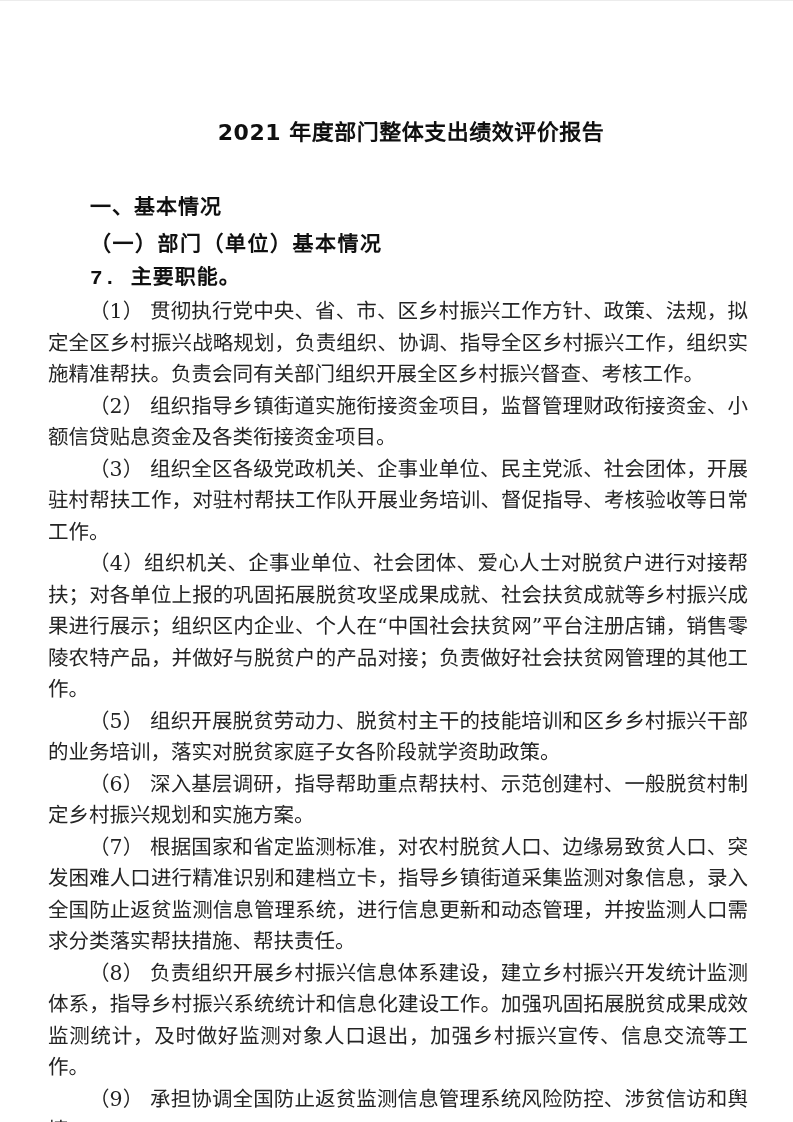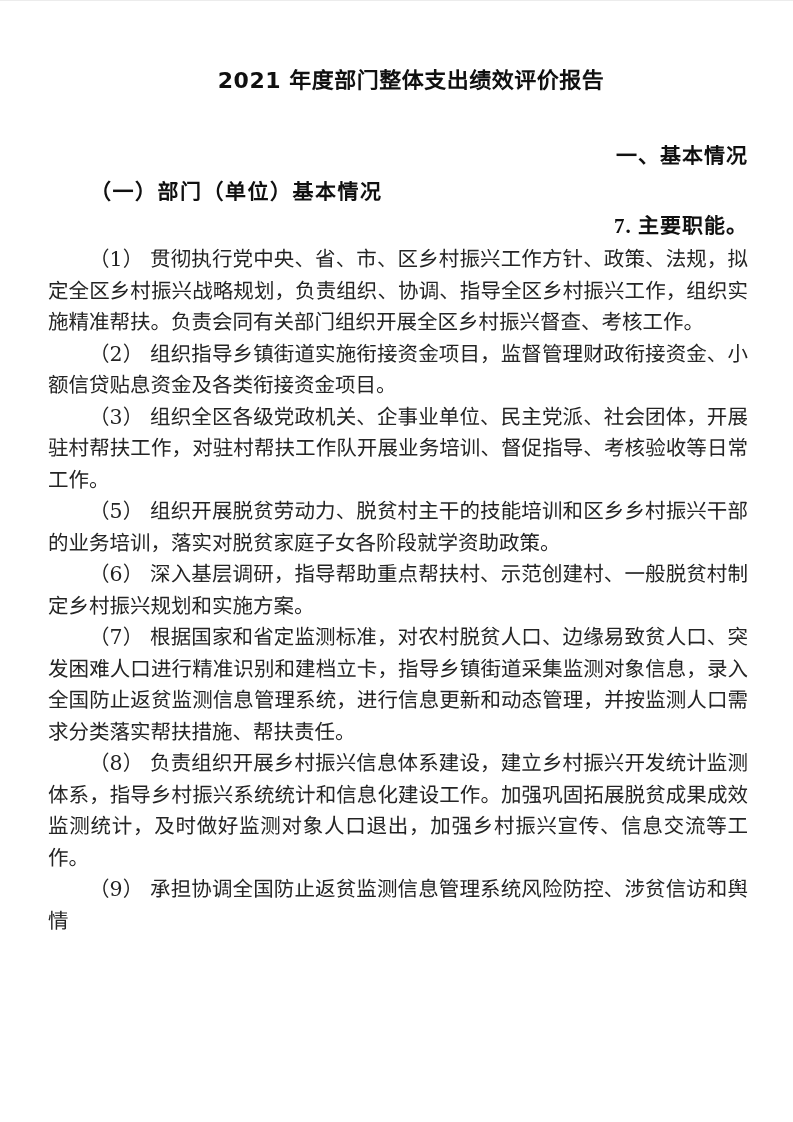--- a/index.html
+++ b/index.html
@@ -12,21 +12,21 @@
     height: 1122px;
     overflow: hidden;
     color: #1e1e1e;
     border-top: 1px solid #ececec;
     box-sizing: border-box;
   }
   .page {
     box-sizing: border-box;
     width: 793px;
     height: 1122px;
-    padding: 65px 45px 0 48px;
+    padding: 117px 45px 0 48px;
   }
   .doc-title {
     margin: 0 0 43px 0;
     font-family: "DejaVu Sans", "Liberation Sans", sans-serif;
     font-weight: bold;
     font-size: 22px;
     line-height: 30px;
     text-align: center;
     text-indent: 26px;
     color: #101010;
@@ -36,23 +36,22 @@
     margin: 0;
     font-size: 21px;
     line-height: 35px;
     font-weight: bold;
     text-indent: 2em;
     color: #101010;
     white-space: nowrap;
   }
   .heading.level-1,
   .heading.level-3 {
-    font-family: Liberation Serif, serif;
+    font-family: Liberation Mono, monospace;
     letter-spacing: 1px;
-    text-align: right;
   }
   .heading.level-2 {
     font-family: "DejaVu Serif", "Liberation Serif", serif;
     letter-spacing: 1.5px;
   }
   .body-text p {
     margin: 0;
     font-family: "DejaVu Serif", "Liberation Serif", serif;
     font-size: 20.5px;
     line-height: 31.5px;
@@ -75,20 +74,21 @@
   <h2 class="heading level-1">一、基本情况</h2>
 
   <h3 class="heading level-2">（一）部门（单位）基本情况</h3>
 
   <h4 class="heading level-3">7. 主要职能。</h4>
 
   <div class="body-text">
     <p>（1） 贯彻执行党中央、省、市、区乡村振兴工作方针、政策、法规，拟定全区乡村振兴战略规划，负责组织、协调、指导全区乡村振兴工作，组织实施精准帮扶。负责会同有关部门组织开展全区乡村振兴督查、考核工作。</p>
     <p>（2） 组织指导乡镇街道实施衔接资金项目，监督管理财政衔接资金、小额信贷贴息资金及各类衔接资金项目。</p>
     <p>（3） 组织全区各级党政机关、企事业单位、民主党派、社会团体，开展驻村帮扶工作，对驻村帮扶工作队开展业务培训、督促指导、考核验收等日常工作。</p>
+    <p>（4）组织机关、企事业单位、社会团体、爱心人士对脱贫户进行对接帮扶；对各单位上报的巩固拓展脱贫攻坚成果成就、社会扶贫成就等乡村振兴成果进行展示；组织区内企业、个人在“中国社会扶贫网”平台注册店铺，销售零陵农特产品，并做好与脱贫户的产品对接；负责做好社会扶贫网管理的其他工作。</p>
     <p>（5） 组织开展脱贫劳动力、脱贫村主干的技能培训和区乡乡村振兴干部的业务培训，落实对脱贫家庭子女各阶段就学资助政策。</p>
     <p>（6） 深入基层调研，指导帮助重点帮扶村、示范创建村、一般脱贫村制定乡村振兴规划和实施方案。</p>
     <p>（7） 根据国家和省定监测标准，对农村脱贫人口、边缘易致贫人口、突发困难人口进行精准识别和建档立卡，指导乡镇街道采集监测对象信息，录入全国防止返贫监测信息管理系统，进行信息更新和动态管理，并按监测人口需求分类落实帮扶措施、帮扶责任。</p>
     <p>（8） 负责组织开展乡村振兴信息体系建设，建立乡村振兴开发统计监测体系，指导乡村振兴系统统计和信息化建设工作。加强巩固拓展脱贫成果成效监测统计，及时做好监测对象人口退出，加强乡村振兴宣传、信息交流等工作。</p>
     <p class="fill-last-line">（9） 承担协调全国防止返贫监测信息管理系统风险防控、涉贫信访和舆情</p>
   </div>
 
 </div>
 
 </body></html>

